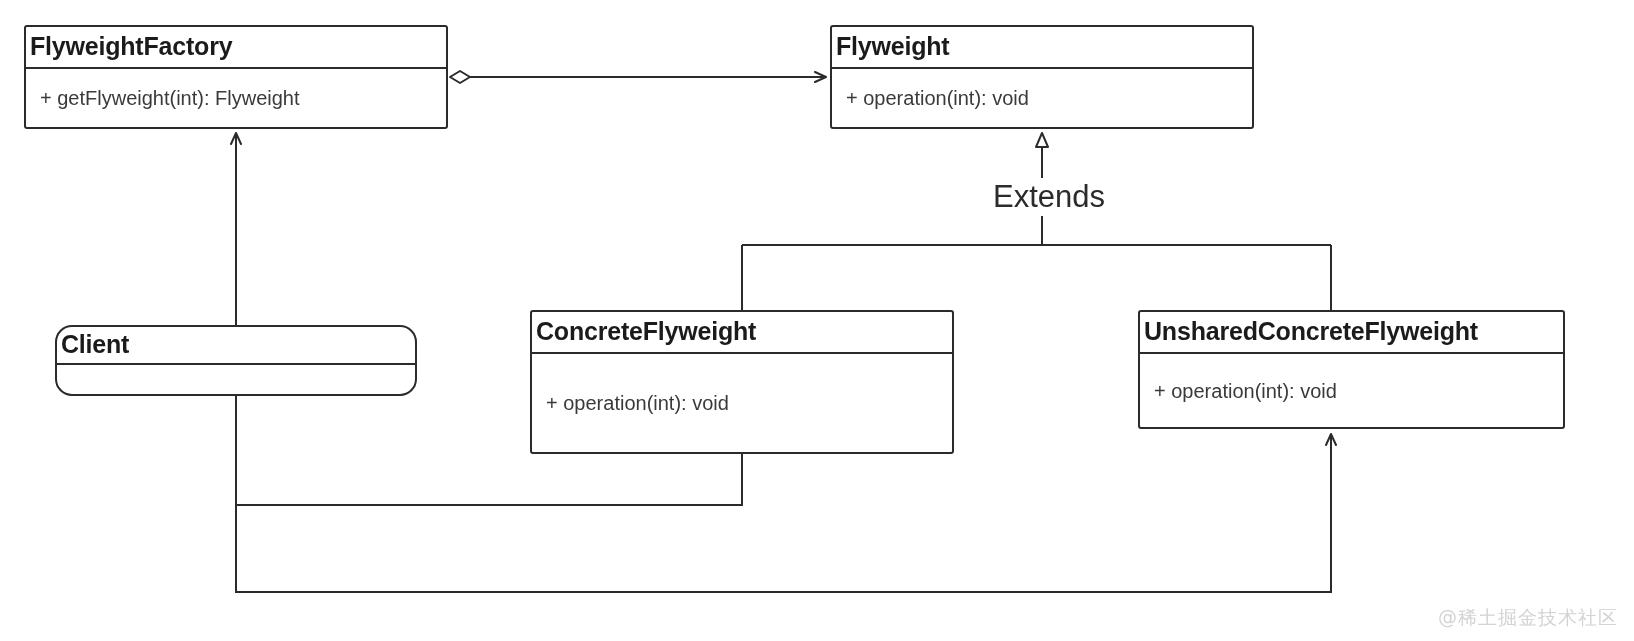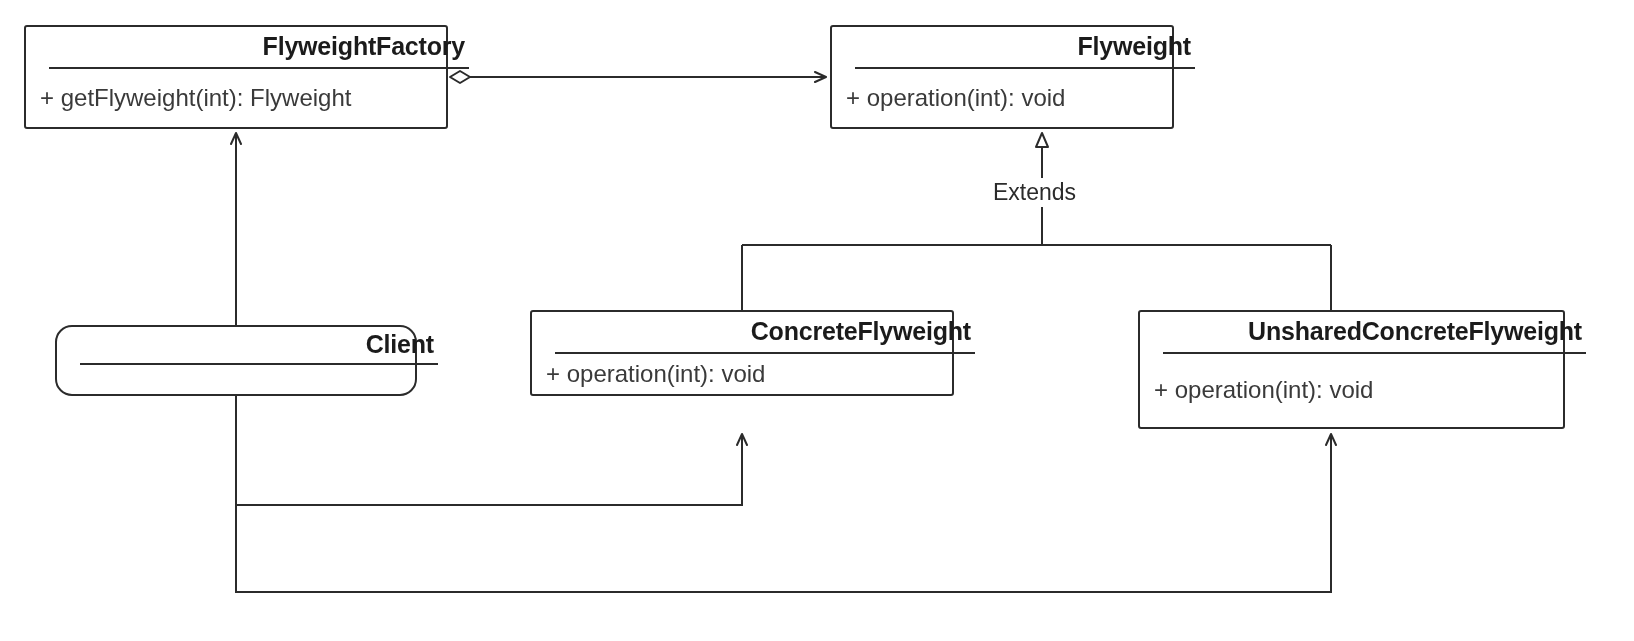--- a/index.html
+++ b/index.html
@@ -35,62 +35,61 @@
     background: #ffffff;
     border: 2px solid #2b2b2b;
     border-radius: 3px;
     display: flex;
     flex-direction: column;
     z-index: 5;
   }
   .uml-title {
     box-sizing: border-box;
     width: 100%;
-    text-align: right;
+    text-align: left;
     font-size: 25px;
     font-weight: bold;
     color: #1b1b1b;
     letter-spacing: -0.2px;
     line-height: 1;
     padding: 7px 4px 8px 4px;
     border-bottom: 2px solid #2b2b2b;
     white-space: nowrap;
     overflow: hidden;
-    margin-left: 23px;
   }
   .uml-body {
     box-sizing: border-box;
     flex: 1 1 auto;
     display: flex;
     align-items: center;
     padding: 0 14px;
-    font-size: 24px;
+    font-size: 20px;
     color: #3a3a3a;
     line-height: 1.1;
     white-space: nowrap;
     overflow: hidden;
   }
   .uml-body.empty {
     padding: 0;
   }
 
   
   #class-flyweightfactory { left: 24px;   top: 25px;  width: 424px; height: 104px; }
-  #class-flyweight        { left: 830px;  top: 25px;  width: 344px; height: 104px; }
+  #class-flyweight        { left: 830px;  top: 25px;  width: 424px; height: 104px; }
   #class-client           { left: 55px;   top: 325px; width: 362px; height: 71px; border-radius: 17px;  }
-  #class-concreteflyweight{ left: 530px;  top: 310px; width: 424px; height: 86px; }
+  #class-concreteflyweight{ left: 530px;  top: 310px; width: 424px; height: 144px; }
   #class-unsharedconcrete { left: 1138px; top: 310px; width: 427px; height: 119px; }
 
   #class-client .uml-title { padding: 5px 4px 6px 4px; font-size: 25px; }
   #class-client .uml-body  { height: 28px; }
 
   
   .edge-label {
     position: absolute;
-    font-size: 23px;
+    font-size: 31px;
     color: #2b2b2b;
     background: #ffffff;
     padding: 2px 7px;
     line-height: 1.1;
     white-space: nowrap;
     z-index: 6;
   }
   #label-extends { left: 986px; top: 178px; }
 
   
@@ -177,14 +176,15 @@
     <div class="uml-body">+ operation(int): void</div>
   </div>
 
   <div class="uml-class" id="class-unsharedconcrete">
     <div class="uml-title">UnsharedConcreteFlyweight</div>
     <div class="uml-body">+ operation(int): void</div>
   </div>
 
   <div class="edge-label" id="label-extends">Extends</div>
 
+  <div id="watermark">@稀土掘金技术社区</div>
 
 </div>
 
 </body></html>

